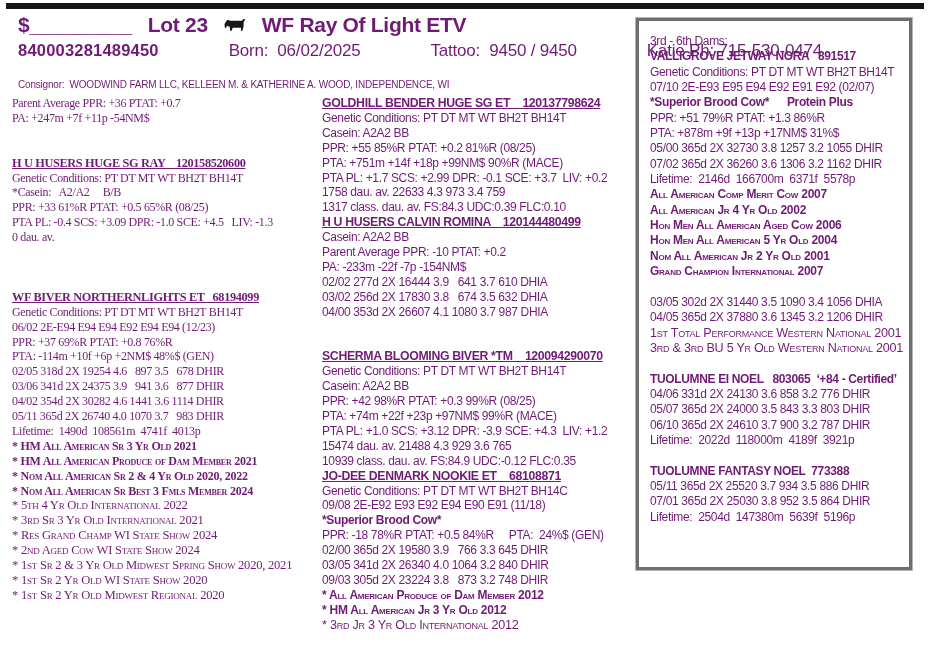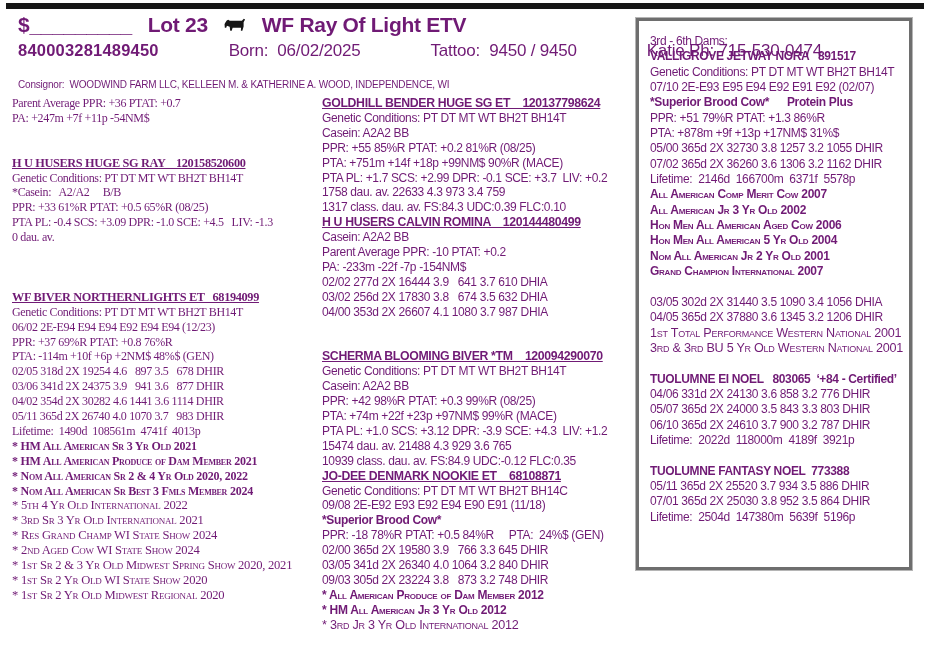--- a/index.html
+++ b/index.html
@@ -138,21 +138,21 @@
       <div class="ln s-b">VALLIGROVE JETWAY NORA   891517</div>
       <div class="ln s-n">Genetic Conditions: PT DT MT WT BH2T BH14T</div>
       <div class="ln s-n">07/10 2E-E93 E95 E94 E92 E91 E92 (02/07)</div>
       <div class="ln s-b">*Superior Brood Cow*      Protein Plus</div>
       <div class="ln s-n">PPR: +51 79%R PTAT: +1.3 86%R</div>
       <div class="ln s-n">PTA: +878m +9f +13p +17NM$ 31%$</div>
       <div class="ln s-n">05/00 365d 2X 32730 3.8 1257 3.2 1055 DHIR</div>
       <div class="ln s-n">07/02 365d 2X 36260 3.6 1306 3.2 1162 DHIR</div>
       <div class="ln s-n">Lifetime:  2146d  166700m  6371f  5578p</div>
       <div class="ln s-scb">All American Comp Merit Cow 2007</div>
-      <div class="ln s-scb">All American Jr 3 Yr Old 2002</div>
+      <div class="ln s-scb">All American Jr 4 Yr Old 2002</div>
       <div class="ln s-scb">Hon Men All American Aged Cow 2006</div>
       <div class="ln s-scb">Hon Men All American 5 Yr Old 2004</div>
       <div class="ln s-scb">Nom All American Jr 2 Yr Old 2001</div>
       <div class="ln s-scb">Grand Champion International 2007</div>
       <div class="ln s-n">&nbsp;</div>
       <div class="ln s-n">03/05 302d 2X 31440 3.5 1090 3.4 1056 DHIA</div>
       <div class="ln s-n">04/05 365d 2X 37880 3.6 1345 3.2 1206 DHIR</div>
       <div class="ln s-sc">1st Total Performance Western National 2001</div>
       <div class="ln s-sc">3rd &amp; 3rd BU 5 Yr Old Western National 2001</div>
       <div class="ln s-n">&nbsp;</div>

